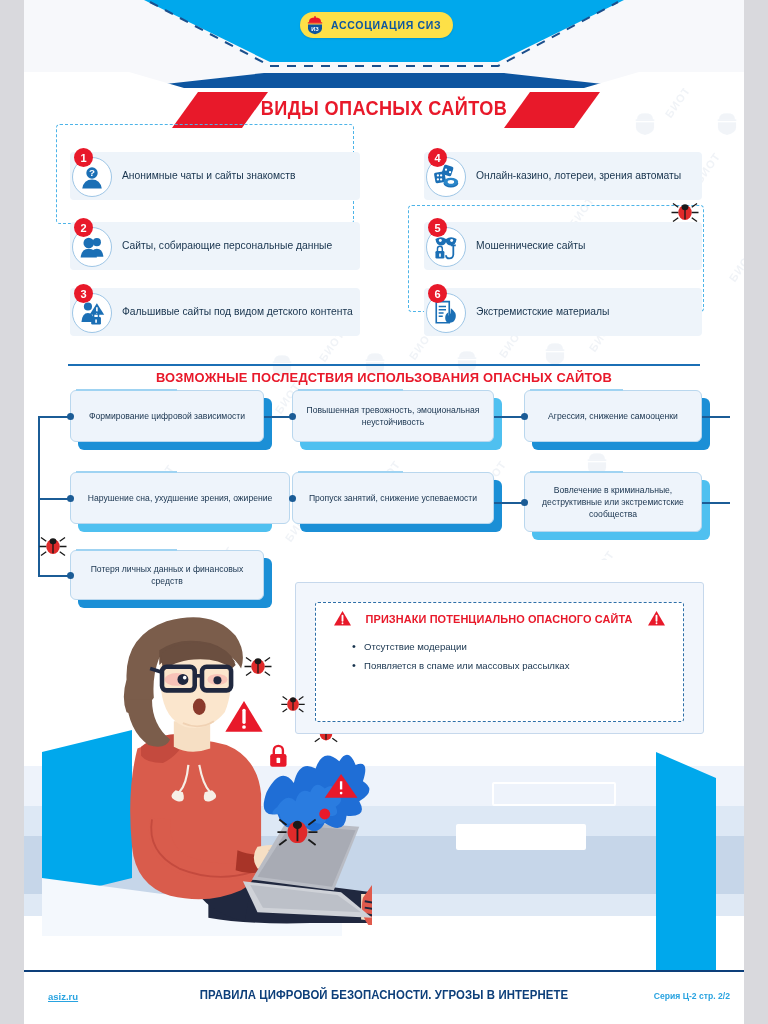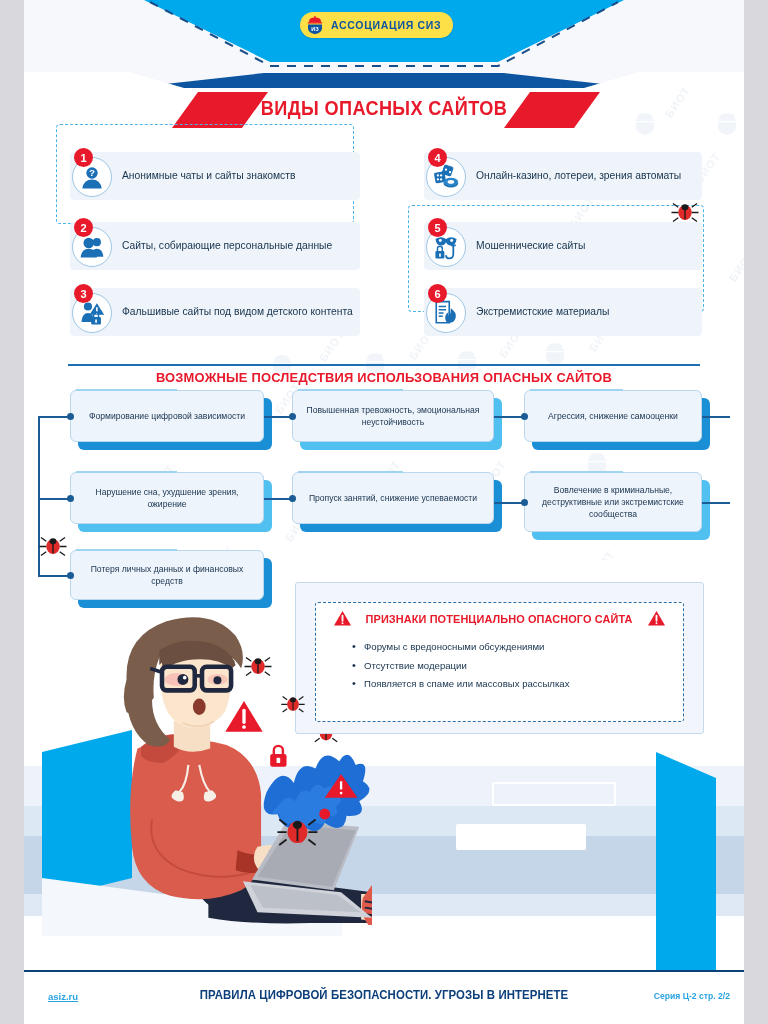--- a/index.html
+++ b/index.html
@@ -389,21 +389,21 @@
         </div>
         <div class="ftop" style="left: 274px; top: 389px; width: 105px;"></div>
         <div class="cdot" style="left: 264.5px; top: 412.5px;"></div>
         <div class="fshadow" style="left: 508px; top: 398px; width: 178px; height: 52px; background: rgb(27, 143, 214);"></div>
         <div class="fbox" style="left: 500px; top: 390px; width: 178px; height: 52px;">
           <div class="txt">Агрессия, снижение самооценки</div>
         </div>
         <div class="ftop" style="left: 506px; top: 389px; width: 93px;"></div>
         <div class="cdot" style="left: 496.5px; top: 412.5px;"></div>
         <div class="fshadow" style="left: 54px; top: 480px; width: 194px; height: 52px; background: rgb(79, 192, 240);"></div>
-        <div class="fbox" style="left: 46px; top: 472px; width: 194px; height: 52px; justify-content: center;">
+        <div class="fbox" style="left: 46px; top: 472px; width: 220px; height: 52px; justify-content: center;">
           <div class="txt">Нарушение сна, ухудшение зрения, ожирение</div>
         </div>
         <div class="ftop" style="left: 52px; top: 471px; width: 101px;"></div>
         <div class="cdot" style="left: 42.5px; top: 494.5px;"></div>
         <div class="fshadow" style="left: 276px; top: 480px; width: 202px; height: 52px; background: rgb(27, 143, 214);"></div>
         <div class="fbox" style="left: 268px; top: 472px; width: 202px; height: 52px; text-align: center;">
           <div class="txt">Пропуск занятий, снижение успеваемости</div>
         </div>
         <div class="ftop" style="left: 274px; top: 471px; width: 105px;"></div>
         <div class="cdot" style="left: 264.5px; top: 494.5px;"></div>
@@ -582,21 +582,20 @@
         <circle cx="20" cy="28" r="2" fill="#fff"></circle>
       </svg>
       <span class="wt">ПРИЗНАКИ ПОТЕНЦИАЛЬНО ОПАСНОГО САЙТА</span>
       <svg viewBox="0 0 40 36" style="width:19px;height:17px;">
         <path d="M20 2 L38 33 L2 33 Z" fill="#e8192a"></path>
         <path d="M20 12 L20 23" stroke="#fff" stroke-width="4" stroke-linecap="round"></path>
         <circle cx="20" cy="28" r="2" fill="#fff"></circle>
       </svg>
     </div>
     <ul class="warn-list" id="warn-list">
-        <li>Форумы с вредоносными обсуждениями</li>
         <li>Отсутствие модерации</li>
         <li>Появляется в спаме или массовых рассылках</li>
       </ul>
 
     <svg viewBox="0 0 40 40" style="position:absolute; left:256px; top:690px; width:26px; height:26px; z-index:9;">
       <ellipse cx="20" cy="22" rx="9" ry="10" fill="#e02a2a"></ellipse>
       <ellipse cx="20" cy="15" rx="4.5" ry="4" fill="#1a1a1a"></ellipse>
       <path d="M20 13 L20 31" stroke="#1a1a1a" stroke-width="1.8"></path>
       <path d="M11 15 L4 10 M11 22 L2 22 M11 29 L4 34
                M29 15 L36 10 M29 22 L38 22 M29 29 L36 34" stroke="#1a1a1a" stroke-width="1.8" fill="none"></path>

